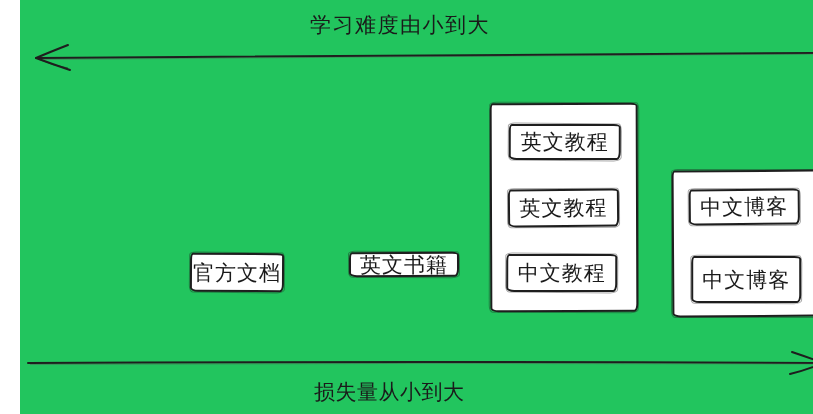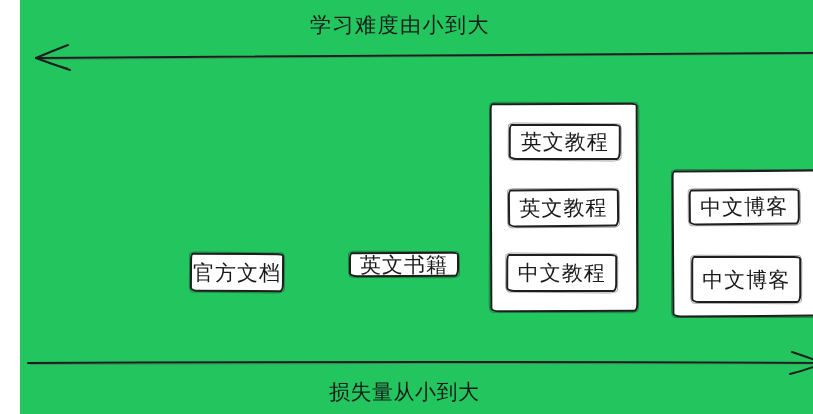--- a/index.html
+++ b/index.html
@@ -22,21 +22,21 @@
     font-size: 21px;
     white-space: nowrap;
     color: #1a1a1a;
   }
   #top-axis-label {
     left: 290px;
     top: 11px;
     letter-spacing: 1.5px;
   }
   #bottom-axis-label {
-    left: 309px;
+    left: 294px;
     top: 378px;
     letter-spacing: 0.5px;
   }
   .arrow-svg {
     position: absolute;
     overflow: visible;
   }
   #top-arrow {
     left: 6px;
     top: 40px;

